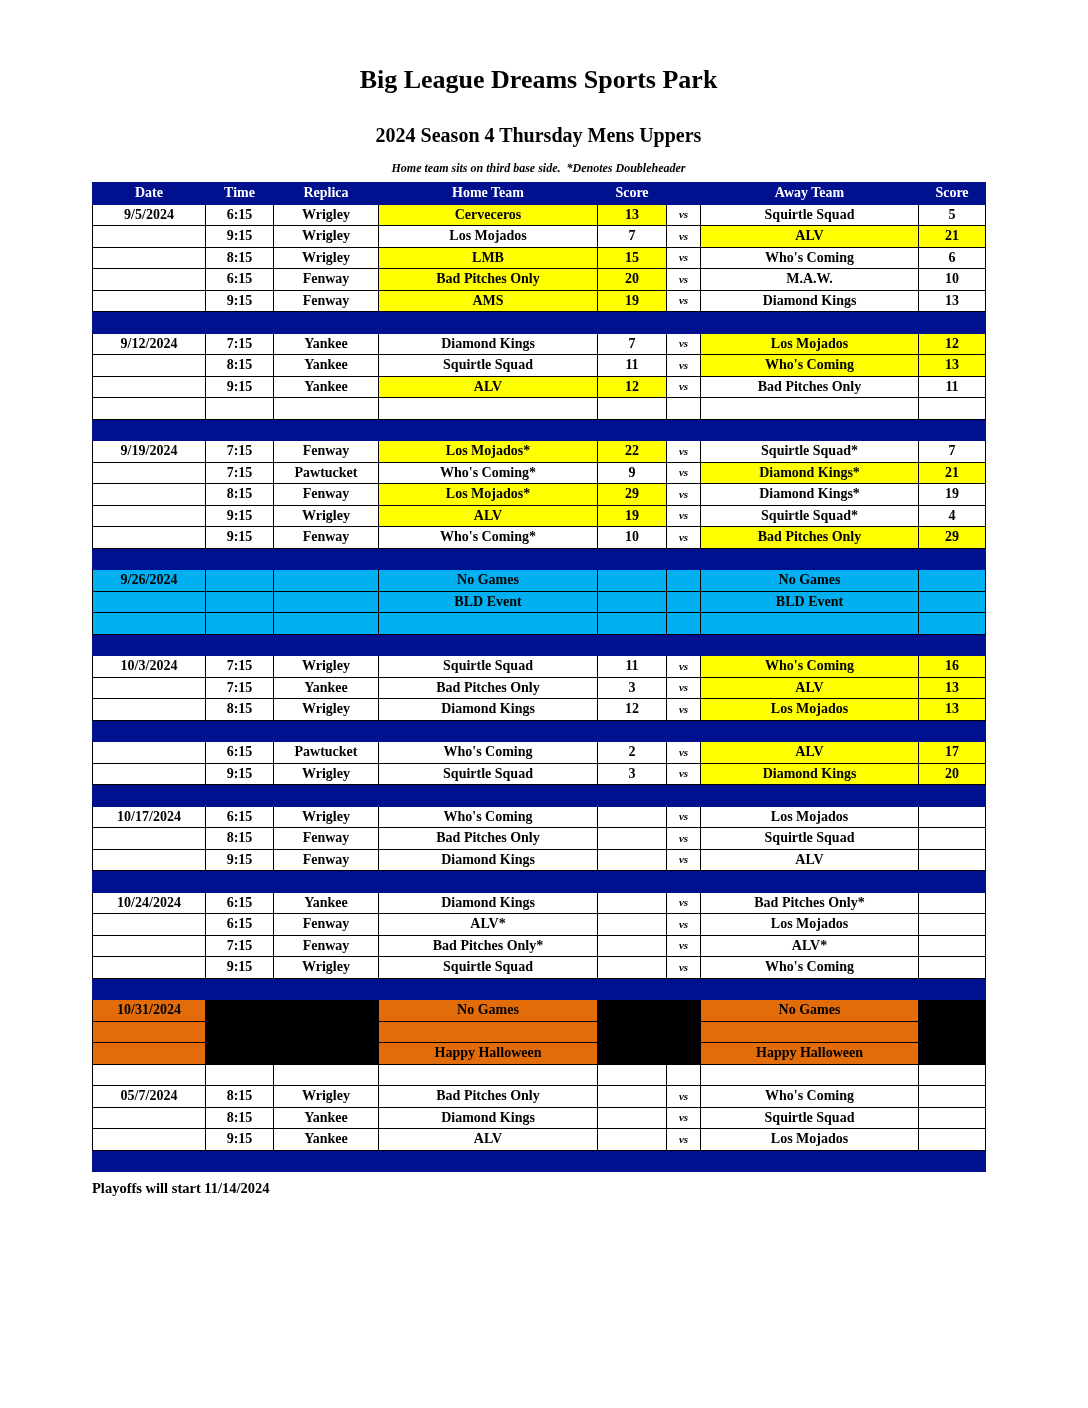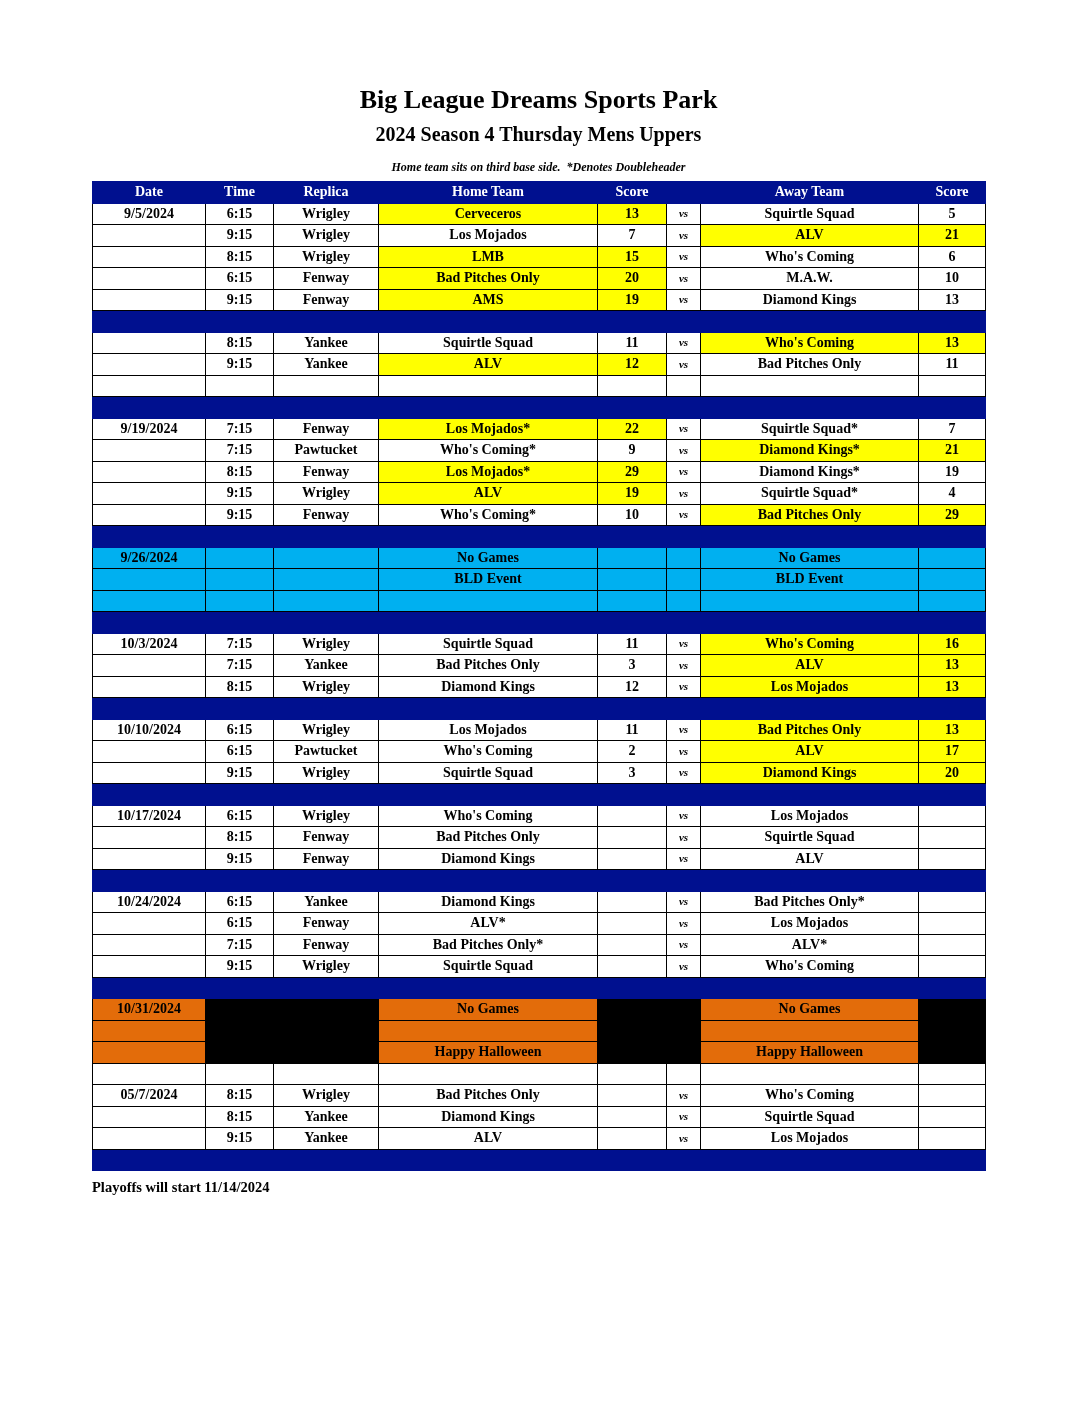--- a/index.html
+++ b/index.html
@@ -1,22 +1,22 @@
 <!DOCTYPE html>
 <html style="--navy: #00108F; --yellow: #FFFF00; --cyan: #00B0F0; --orange: #E36C0A; --cell_black: #000000;"><head>
 <meta charset="utf-8">
 <style>
   * { margin:0; padding:0; box-sizing:border-box; }
   html, body { background:#ffffff; }
   body { font-family:"Liberation Serif","DejaVu Serif",serif; color:#000; }
   .page { width:1088px; height:1408px; background:#fff; position:relative; overflow:hidden; }
-  .content { width:893px; margin-left:92px; padding-top:86px; }
+  .content { width:893px; margin-left:92px; padding-top:66px; }
 
   .title { text-align:center; font-size:26px; font-weight:bold; line-height:28px; }
-  .subtitle { text-align:center; font-size:20px; font-weight:bold; line-height:23px; margin-top:9px; }
+  .subtitle { text-align:center; font-size:20px; font-weight:bold; line-height:23px; margin-top:30px; }
   .note { text-align:center; font-size:12px; font-weight:bold; font-style:italic; line-height:18px; margin-top:12px; white-space:pre; }
 
   table.schedule { border-collapse:collapse; table-layout:fixed; width:893px; margin-top:5px;border-radius:13px; }
   th, td {
     border:1px solid #000;
     height:21.5px;
     padding:0 2px;
     text-align:center;
     vertical-align:middle;
     font-weight:bold;
@@ -121,20 +121,30 @@
             <td class="win">AMS</td>
             <td class="win">19</td>
             <td class="vs">vs</td>
             <td>Diamond Kings</td>
             <td>13</td>
           </tr>
           <tr>
             <td class="sep-cell" colspan="8"></td>
           </tr>
           <tr>
+            <td>9/12/2024</td>
+            <td>7:15</td>
+            <td>Yankee</td>
+            <td>Diamond Kings</td>
+            <td>7</td>
+            <td class="vs">vs</td>
+            <td class="win">Los Mojados</td>
+            <td class="win">12</td>
+          </tr>
+          <tr>
             <td></td>
             <td>8:15</td>
             <td>Yankee</td>
             <td>Squirtle Squad</td>
             <td>11</td>
             <td class="vs">vs</td>
             <td class="win">Who's Coming</td>
             <td class="win">13</td>
           </tr>
           <tr>
@@ -273,30 +283,20 @@
             <td>Diamond Kings</td>
             <td>12</td>
             <td class="vs">vs</td>
             <td class="win">Los Mojados</td>
             <td class="win">13</td>
           </tr>
           <tr>
             <td class="sep-cell" colspan="8"></td>
           </tr>
           <tr>
-            <td>10/10/2024</td>
-            <td>6:15</td>
-            <td>Wrigley</td>
-            <td>Los Mojados</td>
-            <td>11</td>
-            <td class="vs">vs</td>
-            <td class="win">Bad Pitches Only</td>
-            <td class="win">13</td>
-          </tr>
-          <tr>
             <td></td>
             <td>6:15</td>
             <td>Pawtucket</td>
             <td>Who's Coming</td>
             <td>2</td>
             <td class="vs">vs</td>
             <td class="win">ALV</td>
             <td class="win">17</td>
           </tr>
           <tr>

